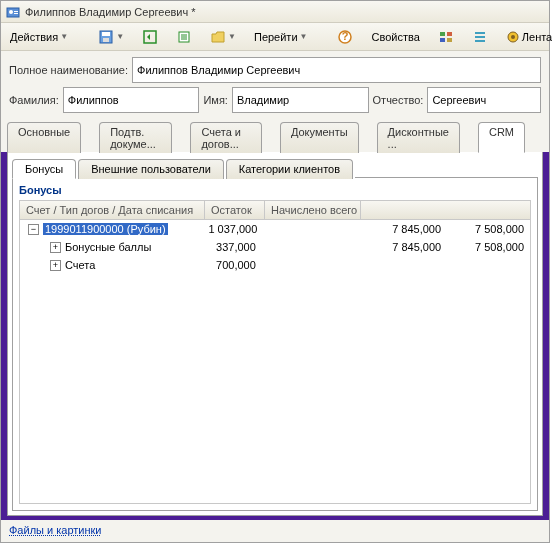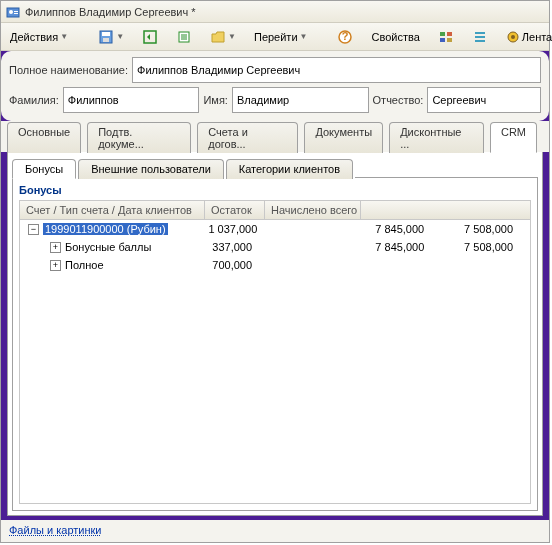--- a/index.html
+++ b/index.html
@@ -5,40 +5,40 @@
 * { box-sizing: border-box; margin: 0; padding: 0; font-family: Arial, sans-serif; font-size: 11px; }
 body { background: #fff; width: 552px; height: 545px; overflow: hidden; }
 .window { border: 1px solid #a0a0a0; width: 550px; height: 543px; display: flex; flex-direction: column; background: #4c1d95; }
 .titlebar { background: linear-gradient(#f8f7f2, #ece9dc); height: 22px; display: flex; align-items: center; padding: 0 4px; border-bottom: 1px solid #d0cdc0; }
 .titlebar .icon { width: 16px; height: 16px; margin-right: 4px; }
 .titlebar .title { font-weight: normal; color: #333; }
 .toolbar { background: linear-gradient(#f8f7f2, #ece9dc); height: 28px; display: flex; align-items: center; padding: 0 4px; border-bottom: 1px solid #d0cdc0; gap: 8px; }
 .tb-btn { display: inline-flex; align-items: center; height: 22px; padding: 0 4px; cursor: pointer; border: 1px solid transparent; border-radius: 2px; }
 .tb-sep { width: 1px; height: 18px; background: #c0c0c0; margin: 0 2px; }
 .dropdown-arrow { font-size: 8px; margin-left: 2px; color: #666; }
-.form-area { padding: 6px 8px 4px 8px; background: #f4f3ee; border-radius: 10px; }
+.form-area { padding: 6px 8px 4px 8px; background: #f4f3ee; }
 .form-row { display: flex; align-items: center; margin-bottom: 4px; gap: 4px; }
 .form-label { color: #333; }
 .form-input { border: 1px solid #a0a0a0; background: #fff; height: 19px; padding: 12px 4px; flex: 1; min-width: 0; }
 .tabs-outer { display: flex; padding: 0 6px; background: #f4f3ee; }
-.tab { background: linear-gradient(#f4f3ee, #e8e5d8); border: 1px solid #a0a0a0; border-bottom: none; padding: 3px 10px; margin-right: 6px; border-radius: 4px 4px 0 0; cursor: pointer; color: #333; position: relative; top: 1px; }
+.tab { background: linear-gradient(#f4f3ee, #e8e5d8); border: 1px solid #a0a0a0; border-bottom: none; padding: 3px 10px; margin-right: 18px; border-radius: 4px 4px 0 0; cursor: pointer; color: #333; position: relative; top: 1px; }
 .tab.active { background: #fff; z-index: 2; border-bottom: 1px solid #fff; }
 .tab-spacer { flex: 1; border-bottom: 1px solid #a0a0a0; }
 .tab-content { background: #fff; border: 1px solid #a0a0a0; border-top: none; margin: 0 6px 4px 6px; flex: 1; display: flex; flex-direction: column; padding: 6px 4px 4px 4px; }
 .inner-tabs { display: flex; }
 .inner-tab { background: linear-gradient(#f4f3ee, #e8e5d8); border: 1px solid #a0a0a0; border-bottom: none; padding: 3px 12px; margin-right: 2px; border-radius: 4px 4px 0 0; cursor: pointer; position: relative; top: 1px; }
 .inner-tab.active { background: #fff; border-bottom: 1px solid #fff; z-index: 2; }
 .inner-spacer { flex: 1; border-bottom: 1px solid #a0a0a0; }
 .inner-content { border: 1px solid #a0a0a0; border-top: none; flex: 1; padding: 6px; display: flex; flex-direction: column; }
 .section-title { color: #003388; font-weight: bold; margin-bottom: 4px; }
 .grid { border: 1px solid #c8c8c8; flex: 1; background: #fff; }
 .grid-header { display: flex; background: linear-gradient(#f8f7f2, #e8e5d8); border-bottom: 1px solid #c8c8c8; }
 .grid-header .col { padding: 3px 6px; border-right: 1px solid #c8c8c8; color: #555; white-space: nowrap; overflow: hidden; }
 .grid-row { display: flex; height: 18px; align-items: center; }
-.cell { padding: 1px 6px; text-align: center; white-space: nowrap; overflow: hidden; }
+.cell { padding: 1px 6px; text-align: right; white-space: nowrap; overflow: hidden; }
 .cell.tree { text-align: left; display: flex; align-items: center; }
 .c0 { width: 185px; }
 .c1 { width: 60px; }
 .c2 { width: 92px; }
 .c3 { width: 96px; }
 .c4 { width: 84px; }
 .expander { width: 11px; height: 11px; border: 1px solid #888; display: inline-flex; align-items: center; justify-content: center; font-size: 9px; line-height: 1; margin-right: 4px; background: #fff; cursor: pointer; }
 .highlight { background: #3169c6; color: #fff; padding: 0 2px; }
 .footer { padding: 4px 8px 6px 8px; background: #f4f3ee; }
 .link { color: #0033aa; text-decoration: underline dotted; cursor: pointer; }
@@ -167,21 +167,21 @@
     <div class="inner-tabs">
       <div class="inner-tab active">Бонусы</div>
       <div class="inner-tab">Внешние пользователи</div>
       <div class="inner-tab">Категории клиентов</div>
       <div class="inner-spacer"></div>
     </div>
     <div class="inner-content">
       <div class="section-title">Бонусы</div>
       <div class="grid">
         <div class="grid-header">
-          <div class="col c0">Счет / Тип счета / Дата клиентов</div>
+          <div class="col c0">Счет / Тип догов / Дата списания</div>
           <div class="col c1">Остаток</div>
           <div class="col c3">Начислено всего</div>
         </div>
         <div id="grid-body">
             <div class="grid-row">
               <div class="cell tree c0" style="padding-left: 8px;">
                 <span class="expander">−</span>
                 <span class="highlight">1999011900000 (Рубин)</span>
               </div>
               <div class="cell c1">1 037,000</div>
@@ -195,21 +195,21 @@
                 <span>Бонусные баллы</span>
               </div>
               <div class="cell c1">337,000</div>
               <div class="cell c2"></div>
               <div class="cell c3">7 845,000</div>
               <div class="cell c4">7 508,000</div>
             </div>
             <div class="grid-row">
               <div class="cell tree c0" style="padding-left: 30px;">
                 <span class="expander">+</span>
-                <span>Полное</span>
+                <span>Счета</span>
               </div>
               <div class="cell c1">700,000</div>
               <div class="cell c2"></div>
               <div class="cell c3"></div>
               <div class="cell c4"></div>
             </div>
           </div>
       </div>
     </div>
   </div>

